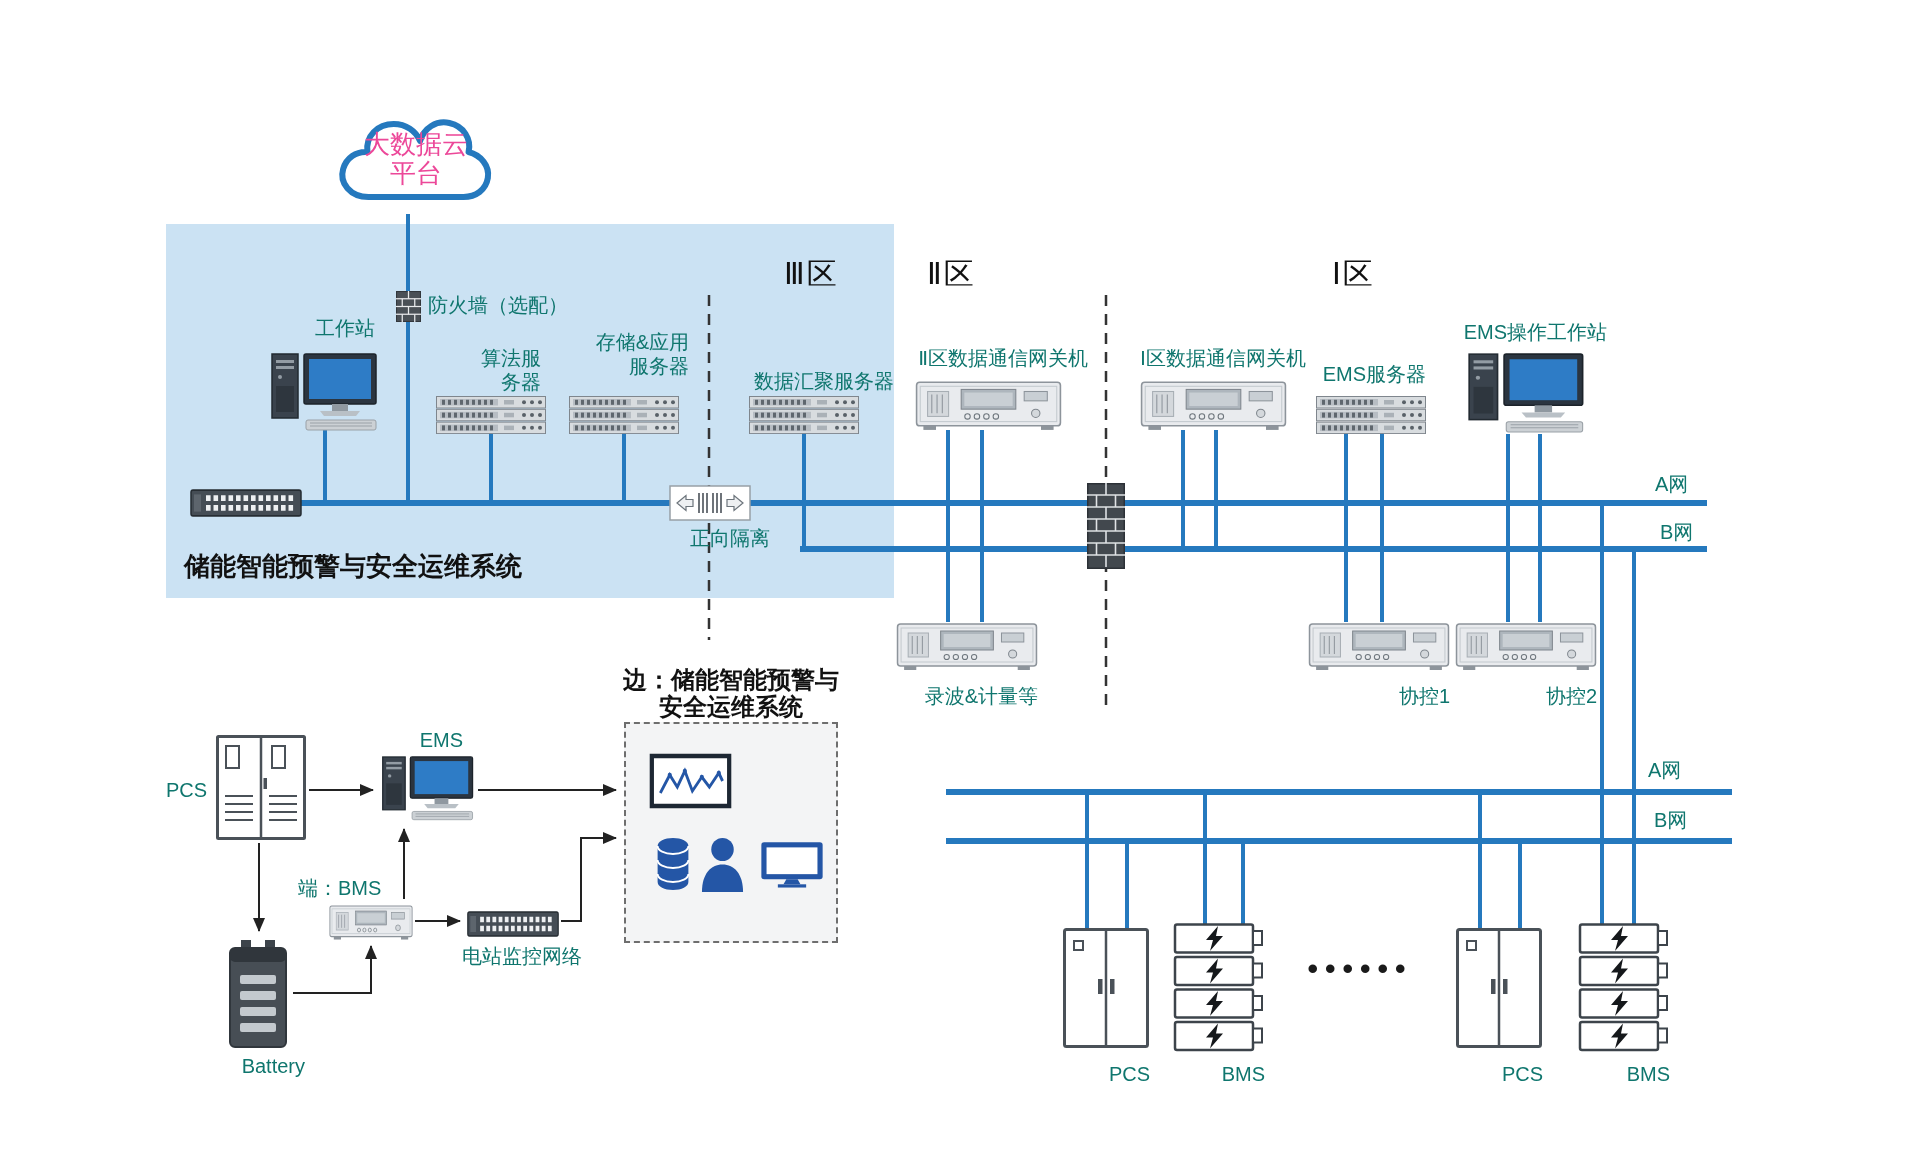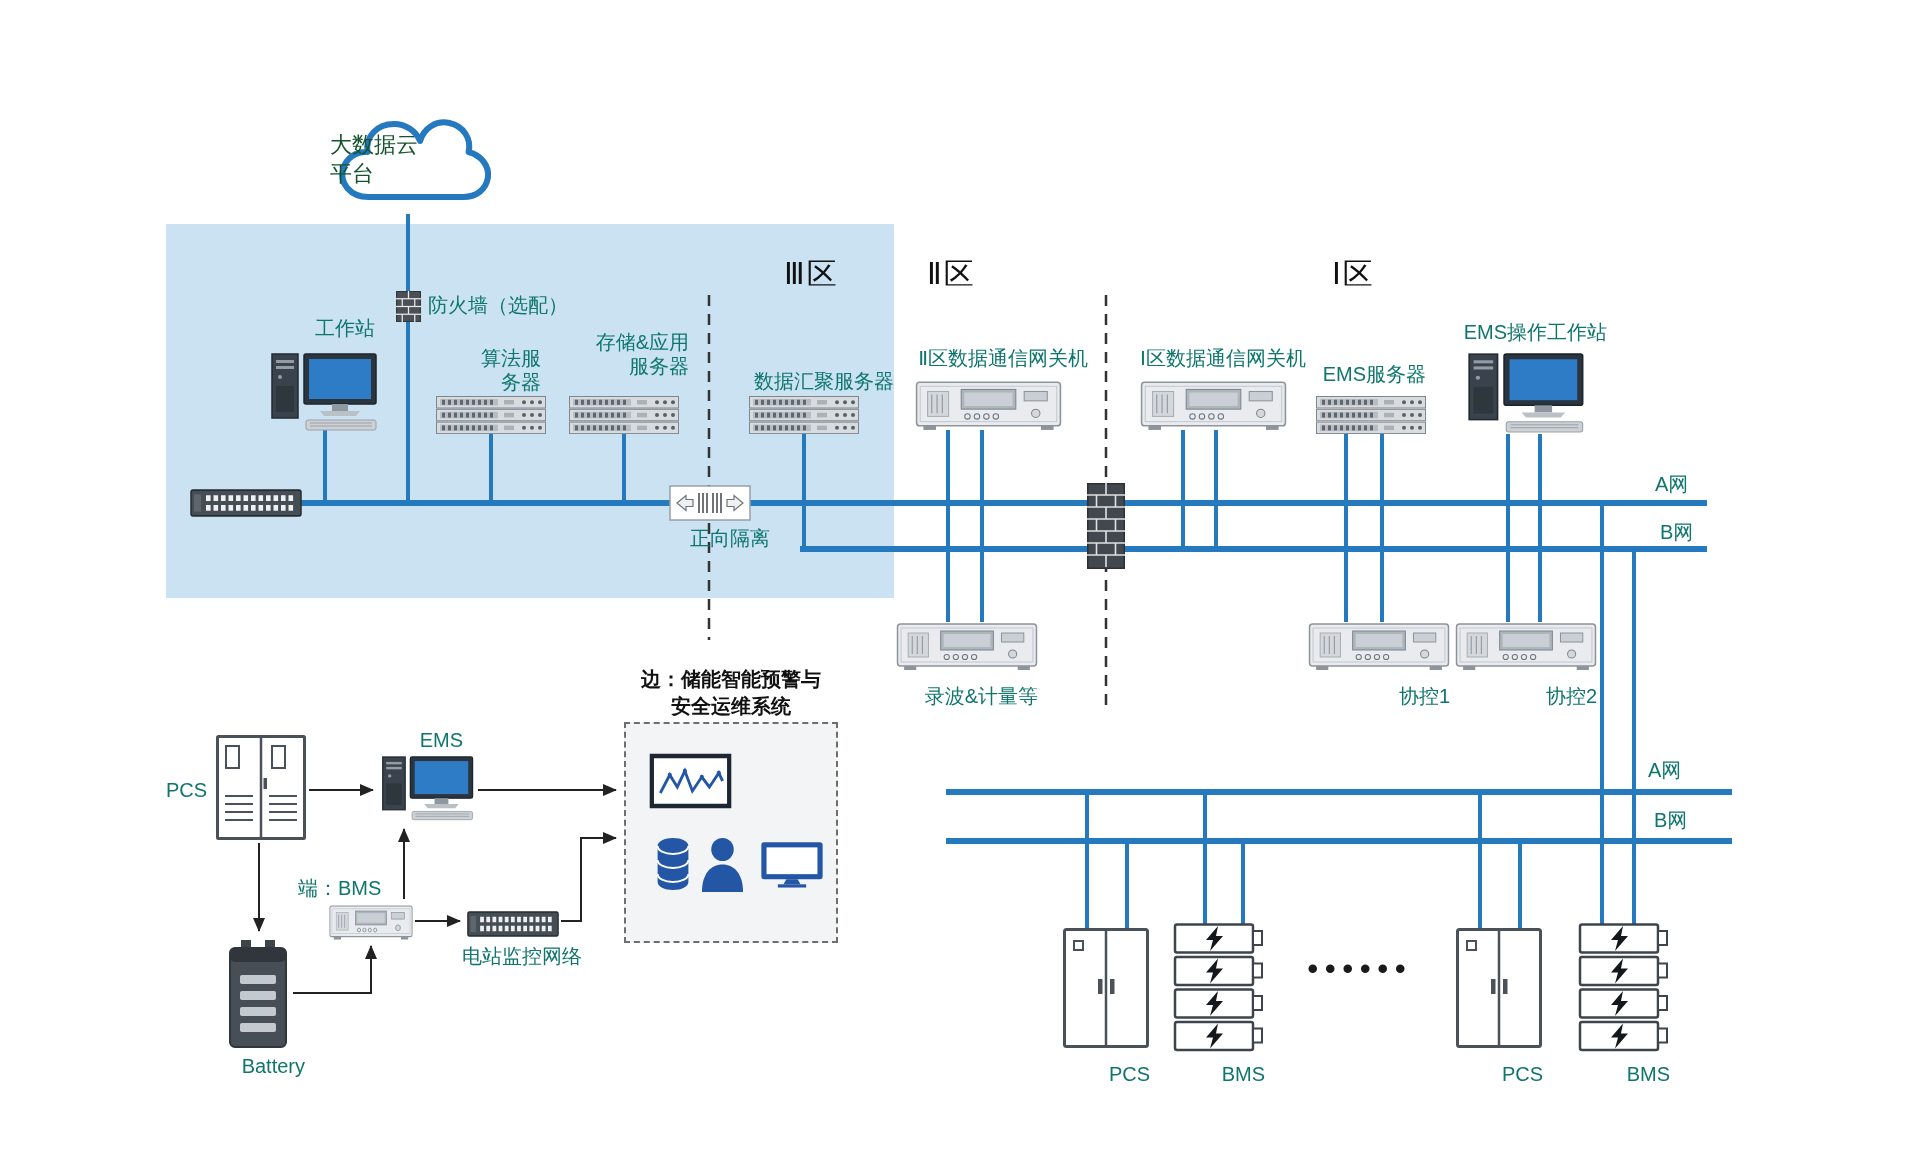--- a/index.html
+++ b/index.html
@@ -7,22 +7,22 @@
   body{font-family:"Liberation Sans","DejaVu Sans",sans-serif;color:#111}
   #canvas{position:relative;width:1920px;height:1154px;background:#fff;overflow:hidden}
   .abs{position:absolute}
   .icon{position:absolute}
   .icon svg{display:block;width:100%;height:100%}
   .lbl{position:absolute;font-size:20px;line-height:24px;color:#0f766e;white-space:nowrap}
   .ctr{text-align:right}
   .b{font-weight:normal}
   .zone{position:absolute;font-size:30px;font-weight:normal;color:#111;letter-spacing:2px}
   .title{position:absolute;font-size:26px;font-weight:bold;color:#111;white-space:nowrap}
-  .cloudtxt{position:absolute;font-size:22px;line-height:29px;font-weight:500;text-align:left;color:#14532d}
-  .edge-title{position:absolute;font-size:20px;line-height:27px;font-weight:bold;text-align:center;color:#111}
+  .cloudtxt{position:absolute;font-size:26px;line-height:29px;font-weight:500;text-align:center;color:#ec4899}
+  .edge-title{position:absolute;font-size:24px;line-height:27px;font-weight:bold;text-align:center;color:#111}
   .dots{position:absolute;font-size:30px;font-weight:bold;letter-spacing:7px;color:#1a1a1a}
   .edge-box{position:absolute;background:#f3f4f5;border:2px dashed #6e6e6e}
 </style>
 </head>
 <body>
 
 <svg width="0" height="0" style="position:absolute" aria-hidden="true">
   <defs>
     <marker id="arr" markerWidth="9" markerHeight="8" refX="6.5" refY="3" orient="auto">
       <path d="M0 0 L7 3 L0 6 Z" fill="#222"></path>
@@ -336,20 +336,21 @@
       </svg>
   </div>
 
   <div class="icon" style="left:669px;top:485px;width:82px;height:36px">
     <svg viewBox="0 0 82 36" preserveAspectRatio="none">
         <use href="#ic-isolation"></use>
       </svg>
   </div>
   <div class="lbl ctr" style="left:650px;top:526px;width:120px">正向隔离</div>
 
+  <div class="title" style="left:184px;top:549px">储能智能预警与安全运维系统</div>
 
   <div class="lbl ctr" style="left:888px;top:346px;width:200px">Ⅱ区数据通信网关机</div>
   <div class="icon" style="left:915px;top:378px;width:147px;height:54px">
     <svg viewBox="0 0 140 52" preserveAspectRatio="none">
         <use href="#ic-gateway"></use>
       </svg>
   </div>
 
   <div class="lbl ctr" style="left:1106px;top:346px;width:200px">Ⅰ区数据通信网关机</div>
   <div class="icon" style="left:1140px;top:378px;width:147px;height:54px">

